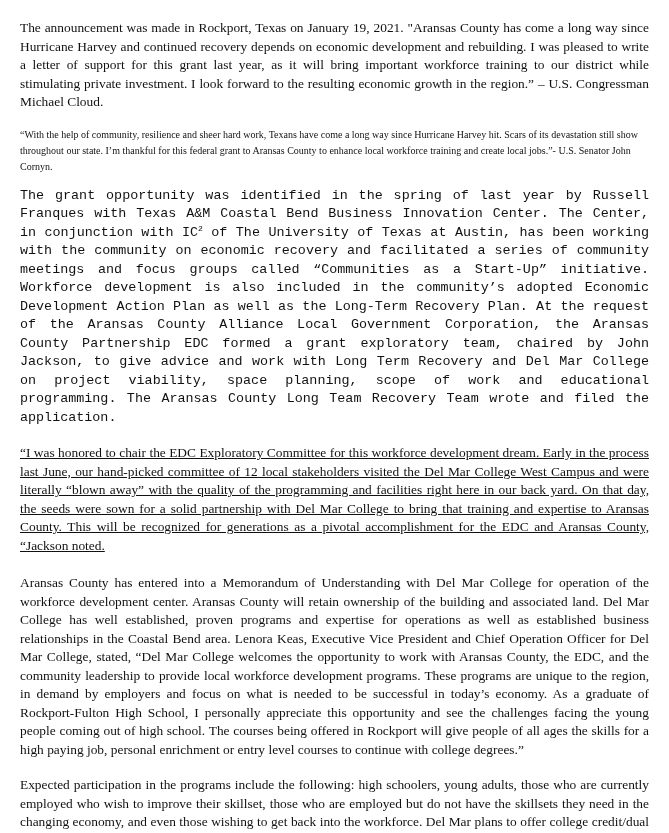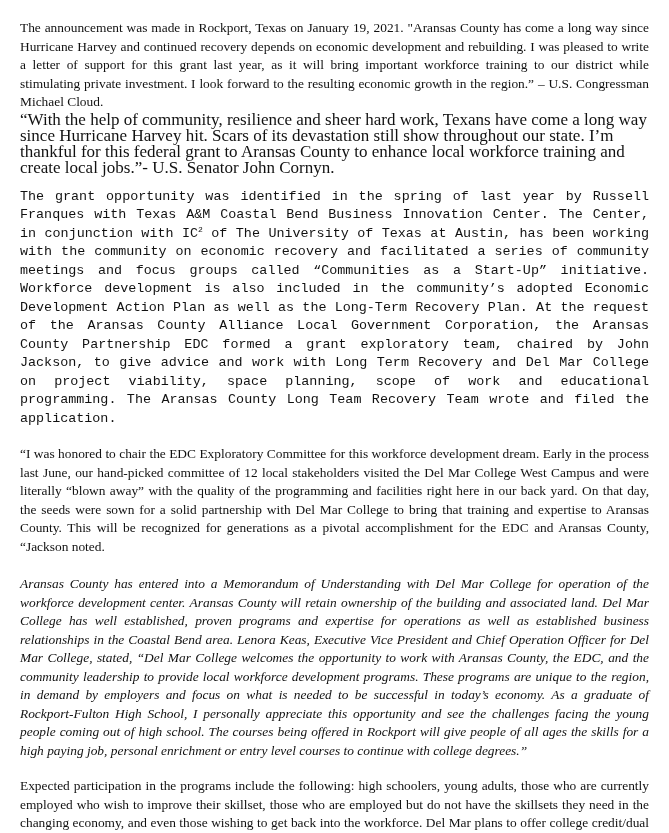--- a/index.html
+++ b/index.html
@@ -3,25 +3,25 @@
 <meta charset="utf-8">
 <style>
   html, body { margin: 0; padding: 0; background: #ffffff; }
   body {
     width: 669px; height: 833px; overflow: hidden;
     font-family: "Liberation Serif", serif;
     color: #111111;
   }
   .page { padding: 19px 20px 0 20px; }
   p { margin: 0; font-size: 13.4px; line-height: 18.5px; text-align: justify; }
-  p.p1 { }
-  p.p2 { text-align: left; line-height: 16px; font-size: 17px; margin-bottom: 12px; }
+  p.p1 { margin-bottom: 15px; }
+  p.p2 { text-align: left; line-height: 16px; font-size: 10px; margin-bottom: 12px; }
   p.p3 { margin-bottom: 17px; font-family: Liberation Mono, monospace; }
-  p.p4 { margin-bottom: 19px; }
-  p.p5 { margin-bottom: 17px; font-style: italic; }
+  p.p4 { margin-bottom: 19px; text-decoration: underline; }
+  p.p5 { margin-bottom: 17px; }
   sup { font-size: 8px; vertical-align: super; line-height: 0; }
 </style>
 </head>
 <body>
 
 <div class="page">
   <p class="p1">The announcement was made in Rockport, Texas on January 19, 2021.  "Aransas County has come a long way since Hurricane Harvey and continued recovery depends on economic development and rebuilding. I was pleased to write a letter of support for this grant last year, as it will bring important workforce training to our district while stimulating private investment.  I look forward to the resulting economic growth in the region.” – U.S. Congressman Michael Cloud.</p>
   <p class="p2">“With the help of community, resilience and sheer hard work, Texans have come a long way since Hurricane Harvey hit. Scars of its devastation still show throughout our state. I’m thankful for this federal grant to Aransas County to enhance local workforce training and create local jobs.”- U.S. Senator John Cornyn.</p>
   <p class="p3"><span>The grant opportunity was identified in the spring of last year by Russell Franques with Texas A&amp;M Coastal Bend Business Innovation Center.  The Center, in conjunction with IC</span><sup>2</sup><span> of The University of Texas at Austin, has been working with the community on economic recovery and facilitated a series of community meetings and focus groups called “Communities as a Start-Up” initiative. Workforce development is also included in the community’s adopted Economic Development Action Plan as well as the Long-Term Recovery Plan.  At the request of the Aransas County Alliance Local Government Corporation, the Aransas County Partnership EDC formed a grant exploratory team, chaired by John Jackson, to give advice and work with Long Term Recovery and Del Mar College on project viability, space planning, scope of work and educational programming. The Aransas County Long Team Recovery Team wrote and filed the application.</span></p>
   <p class="p4">“I was honored to chair the EDC Exploratory Committee for this workforce development dream.  Early in the process last June, our hand-picked committee of 12 local stakeholders visited the Del Mar College West Campus and were literally “blown away” with the quality of the programming and facilities right here in our back yard. On that day, the seeds were sown for a solid partnership with Del Mar College to bring that training and expertise to Aransas County. This will be recognized for generations as a pivotal accomplishment for the EDC and Aransas County, “Jackson noted.</p>

